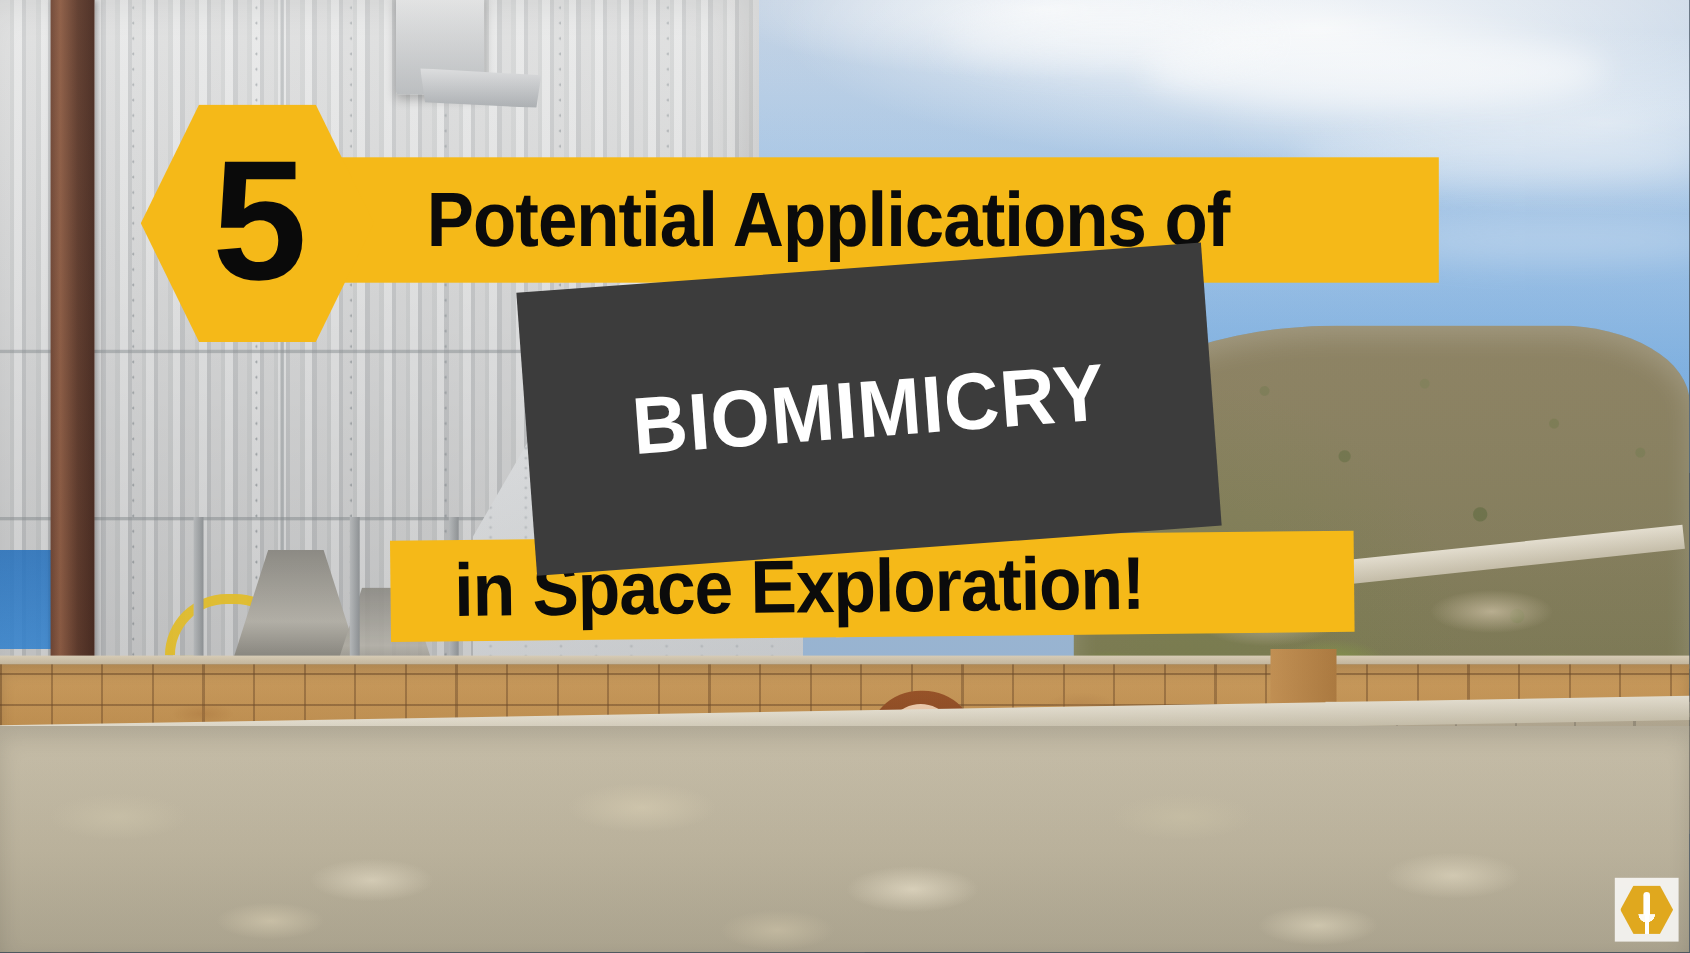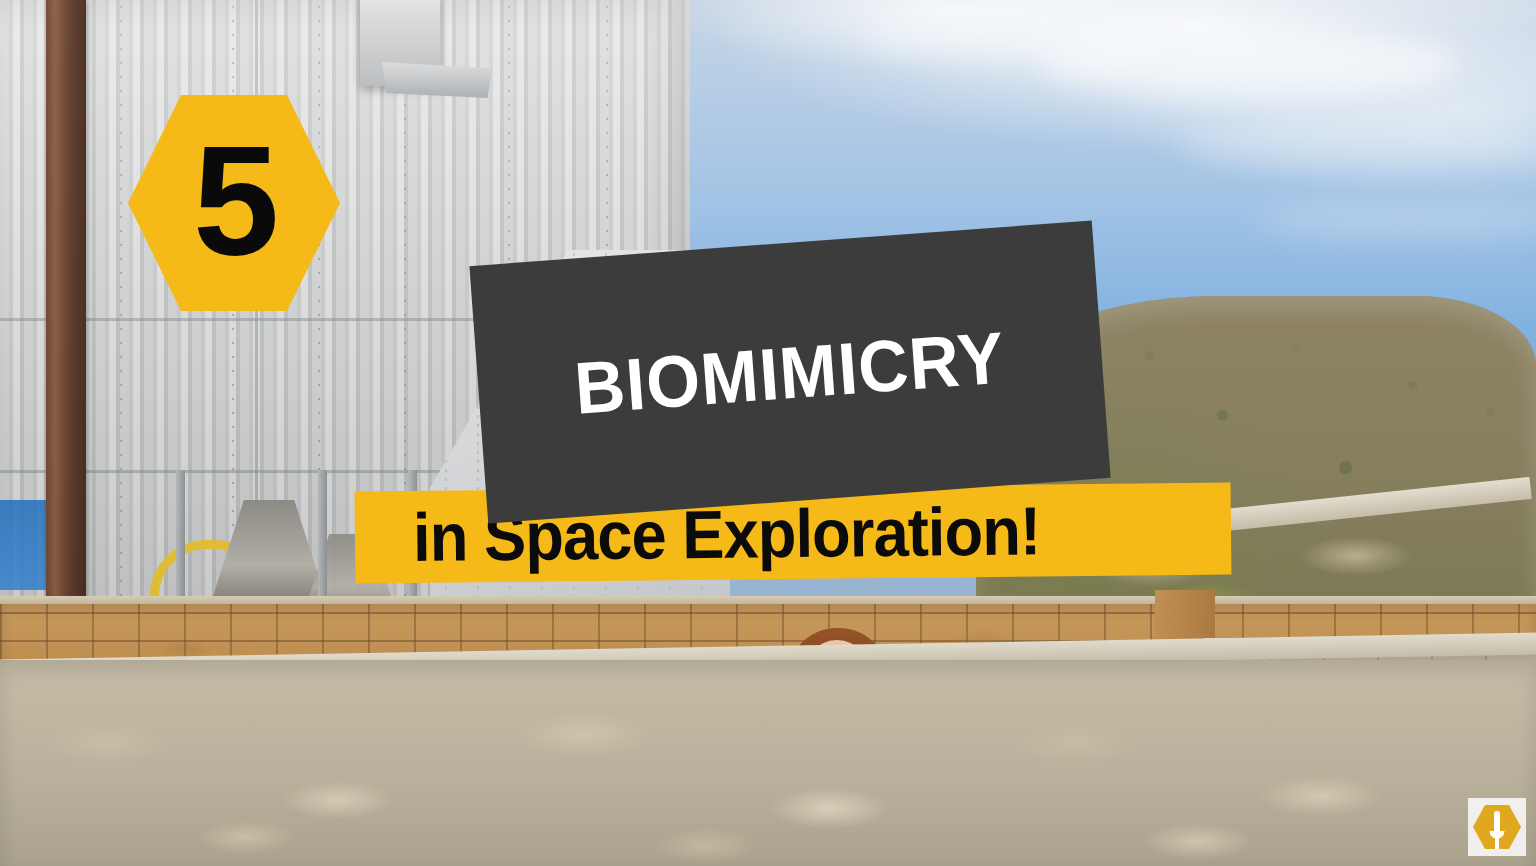--- a/index.html
+++ b/index.html
@@ -428,20 +428,23 @@
 
     <div class="photo-grade"></div>
   </div>
 
   <div class="overlay">
 
     <div class="hexbadge">
       <span class="hexnum">5</span>
     </div>
 
+    <div class="bar bar1">
+      <span class="txt">Potential Applications of</span>
+    </div>
 
     <div class="darkband" style="background: rgb(60, 60, 60);">
       <span class="txt">BIOMIMICRY</span>
     </div>
 
     <div class="bar bar3">
       <span class="txt">in Space Exploration!</span>
     </div>
 
     <div class="logomark">

